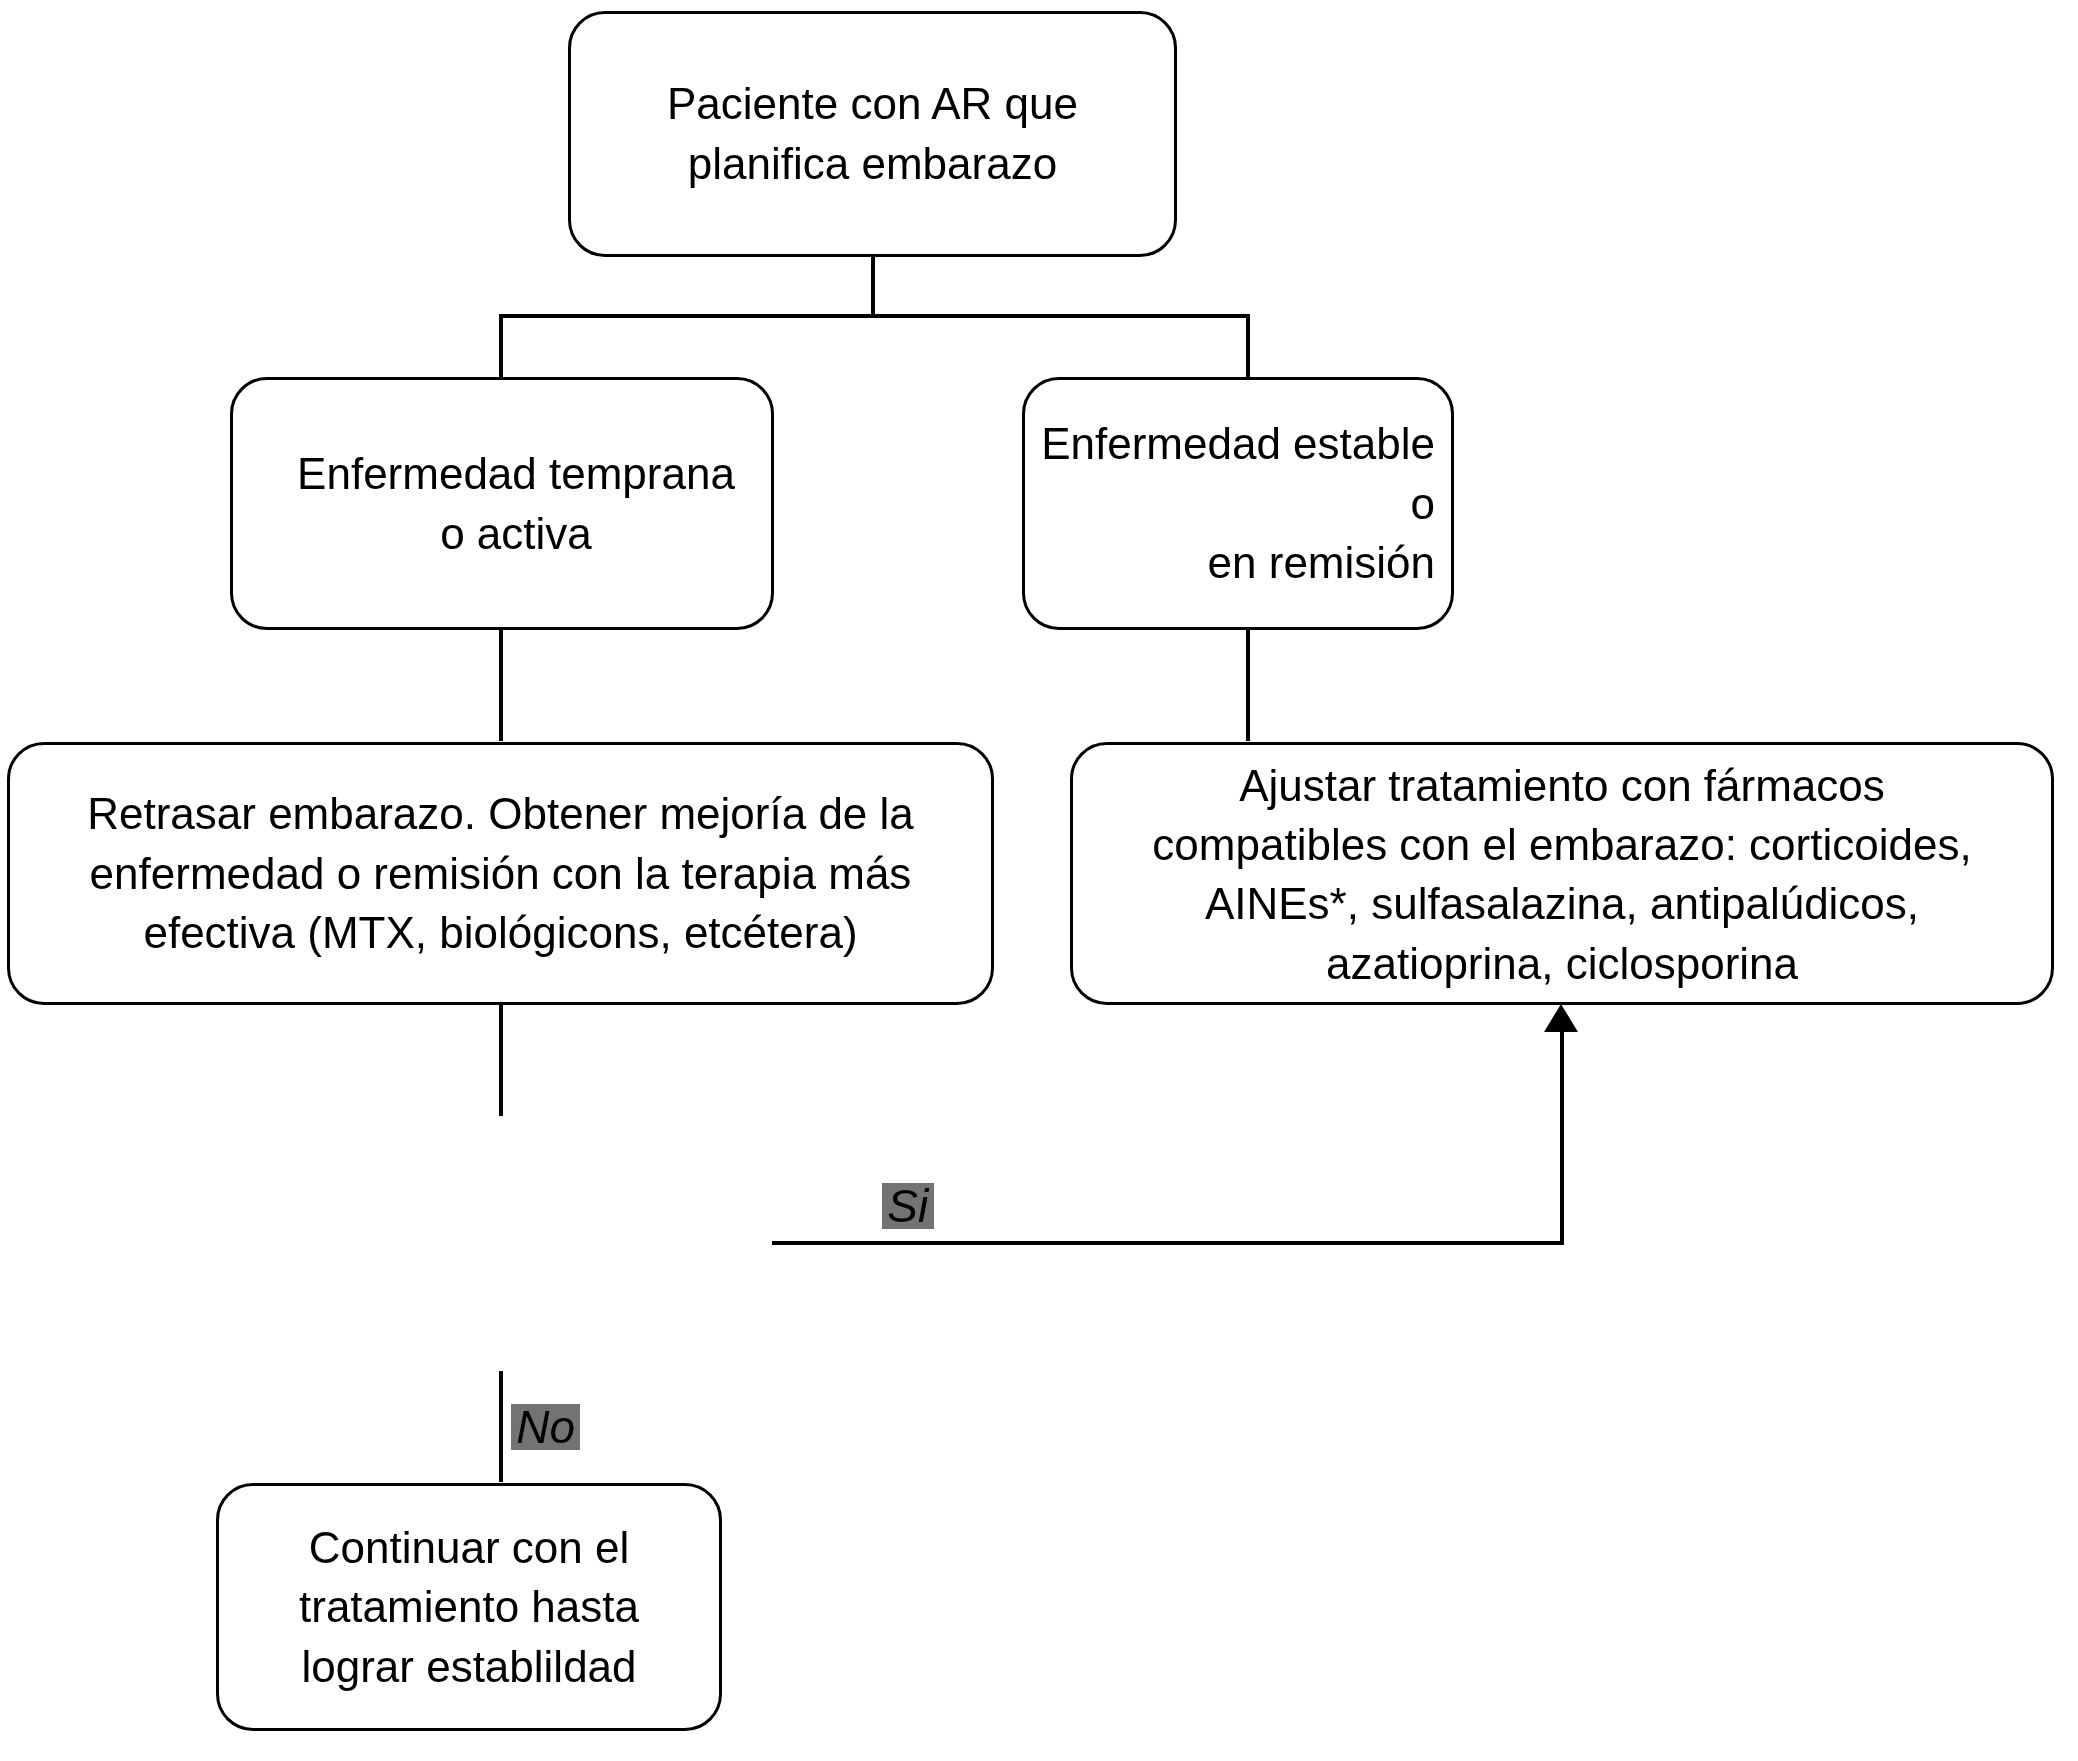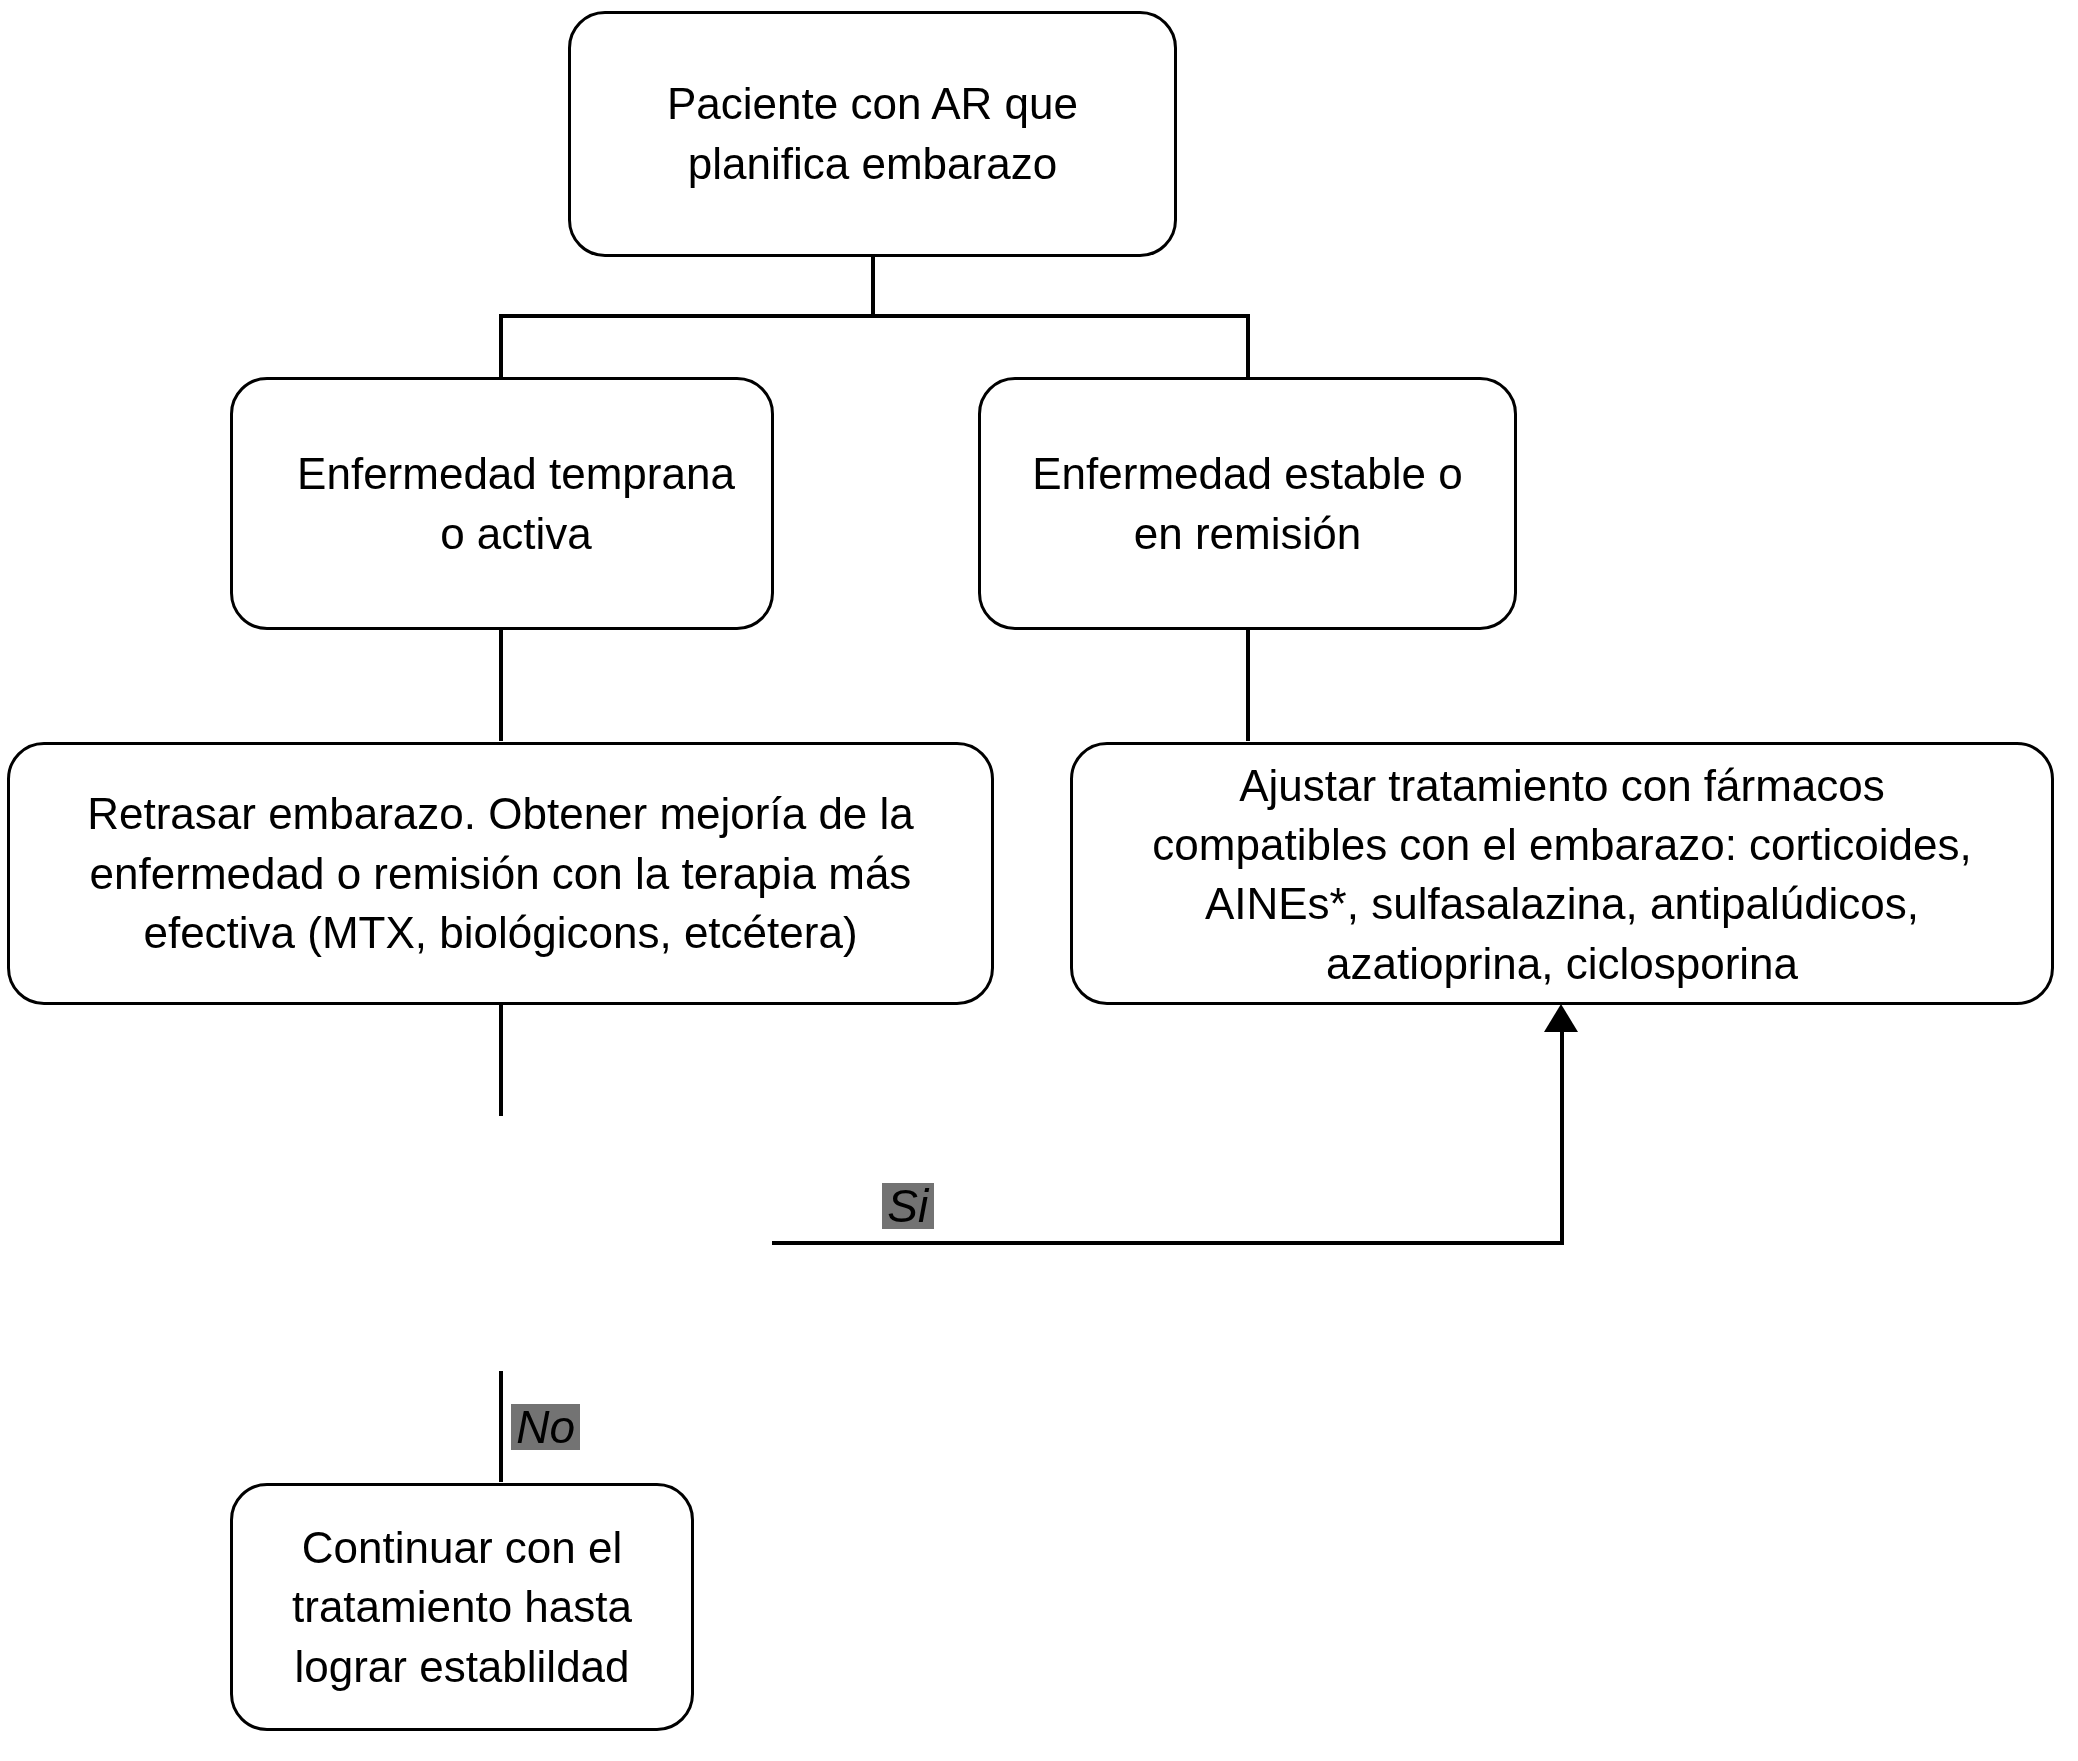--- a/index.html
+++ b/index.html
@@ -50,25 +50,25 @@
     width: 0;
     height: 0;
     border-left: 17.6px solid transparent;
     border-right: 17.6px solid transparent;
     border-bottom: 28px solid #000000;
   }
 
   
   #n-patient  { left: 568px;  top: 10.5px;   width: 609px;  height: 246px; }
   #n-early    { left: 230px;  top: 377px;  width: 544px;  height: 253px; padding-left: 44px; }
-  #n-stable   { left: 978px; top: 377px;  width: 539px;  height: 253px; }
+  #n-stable   { left: 1022px; top: 377px;  width: 432px;  height: 253px; text-align: right; }
   #n-delay    { left: 7px;   top: 742px;  width: 987px; height: 263px; }
   #n-adjust   { left: 1070px; top: 742px;  width: 984px; height: 263px; align-items: flex-end; }
   #n-question { left: 230px;  top: 1116px; width: 542px;  height: 255px; }
-  #n-continue { left: 230px;  top: 1483px; width: 464px;  height: 248px; }
+  #n-continue { left: 216px;  top: 1483px; width: 506px;  height: 248px; }
 
   
   #c-patient-down   { left: 871px;  top: 256px;  width: 3.5px;   height: 61px;  }
   #c-branch-bar     { left: 499px;  top: 314px;  width: 751px;  height: 3.5px;  }
   #c-branch-left    { left: 499px;  top: 314px;  width: 3.5px;   height: 63px;  }
   #c-branch-right   { left: 1246px; top: 314px;  width: 3.5px;   height: 63px;  }
   #c-early-delay    { left: 499px;  top: 630px;  width: 3.5px;   height: 111px; }
   #c-stable-adjust  { left: 1246px; top: 630px;  width: 3.5px;   height: 111px; }
   #c-delay-question { left: 499px;  top: 1005px; width: 3.5px;   height: 111px; }
   #c-question-cont  { left: 499px;  top: 1371px; width: 3.5px;   height: 111px; }

